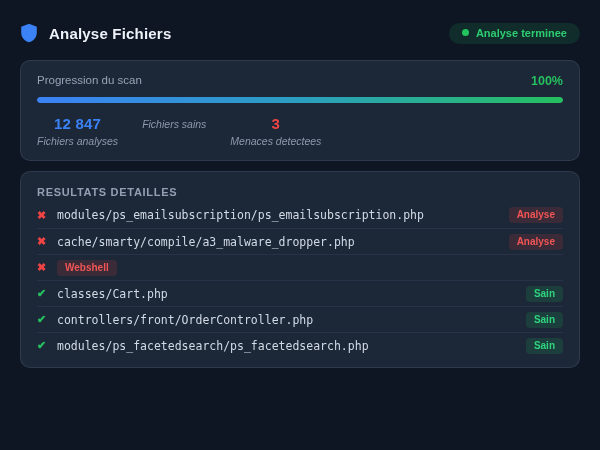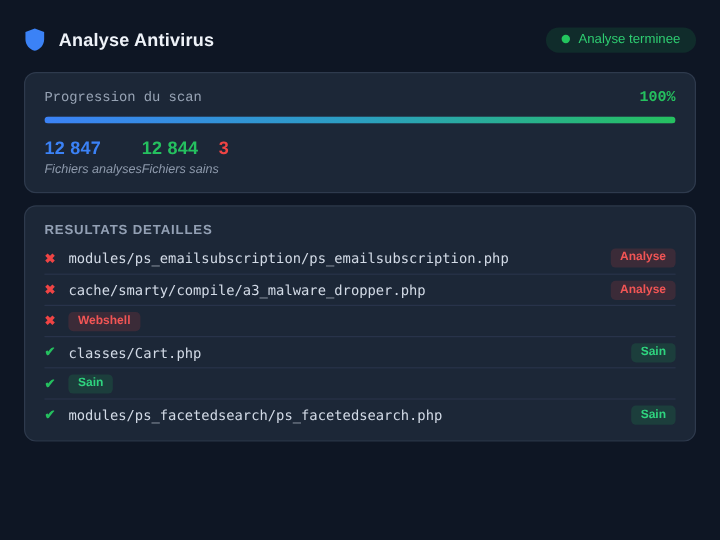--- a/index.html
+++ b/index.html
@@ -40,39 +40,38 @@
     padding: 4px 13px 5px;
   }
   .status-dot {
     width: 7px; height: 7px;
     border-radius: 50%;
     background: #23c express55e;
     background: #23c55e;
   }
   .status-text {
     font-size: 11px;
-    font-weight: normal;
+    font-weight: bold;
     color: #2ecc71;
   }
 
   
   .card {
     background: #1c2737;
     border: 1px solid rgba(140, 160, 190, 0.16);
     border-radius: 10px;
     padding: 13px 16px;
   }
   .card + .card { margin-top: 10px; }
 
   
   .progress-row {
     display: flex;
     justify-content: space-between;
-    align-items: center;
-    font-family: Liberation Mono, monospace;
+    align-items: flex-start;
   }
   .progress-label {
     font-size: 11.5px;
     color: #97a3b4;
   }
   .progress-percent {
     font-size: 12.5px;
     font-weight: bold;
     color: #25c05f;
   }
@@ -83,21 +82,23 @@
     background: #263247;
     overflow: hidden;
   }
   .progress-fill {
     height: 100%;
     border-radius: 3px;
     background: linear-gradient(90deg, #3b82f6 0%, #2b9fc0 50%, #25c05f 100%);
   }
   .stats-row {
     display: flex;
+    gap: 24px;
     margin-top: 12px;
+    text-align: center;
   }
   .stat-value {
     font-size: 15px;
     font-weight: bold;
     letter-spacing: 0.2px;
   }
   .stat-value.blue  { color: #3b82f6; }
   .stat-value.green { color: #25c05f; }
   .stat-value.red   { color: #ef4444; }
   .stat-label {
@@ -159,46 +160,46 @@
 <body>
 
 <div class="page">
 
   <div class="app-header">
     <span class="shield">
       <svg viewBox="0 0 24 26" width="18" height="20" aria-hidden="true">
         <path d="M12 0.8 L22.4 4.6 V12.2 C22.4 19 18 23.6 12 25.4 C6 23.6 1.6 19 1.6 12.2 V4.6 Z" fill="#3b82f6"></path>
       </svg>
     </span>
-    <div class="app-title">Analyse Antivirus</div>
+    <div class="app-title">Analyse Fichiers</div>
     <div class="status-pill">
       <span class="status-dot"></span>
       <span class="status-text">Analyse terminee</span>
     </div>
   </div>
 
   <div class="card">
     <div class="progress-row">
       <span class="progress-label">Progression du scan</span>
       <span class="progress-percent">100%</span>
     </div>
     <div class="progress-track">
       <div class="progress-fill" id="progress-fill" style="width: 100%;"></div>
     </div>
     <div class="stats-row">
       <div class="stat">
         <div class="stat-value blue">12 847</div>
         <div class="stat-label">Fichiers analyses</div>
       </div>
       <div class="stat">
-        <div class="stat-value green">12 844</div>
         <div class="stat-label">Fichiers sains</div>
       </div>
       <div class="stat">
         <div class="stat-value red">3</div>
+        <div class="stat-label">Menaces detectees</div>
       </div>
     </div>
   </div>
 
   <div class="card results-card">
     <div class="results-title">RESULTATS DETAILLES</div>
     <div id="results-rows">
         <div class="result-row">
           <span class="row-icon bad">✖</span>
           <span class="row-path">modules/ps_emailsubscription/ps_emailsubscription.php</span>
@@ -213,20 +214,21 @@
           <span class="row-icon bad">✖</span>
           <span class="row-badge bad">Webshell</span>
         </div>
         <div class="result-row">
           <span class="row-icon good">✔</span>
           <span class="row-path">classes/Cart.php</span>
           <span class="row-badge good">Sain</span>
         </div>
         <div class="result-row">
           <span class="row-icon good">✔</span>
+          <span class="row-path">controllers/front/OrderController.php</span>
           <span class="row-badge good">Sain</span>
         </div>
         <div class="result-row">
           <span class="row-icon good">✔</span>
           <span class="row-path">modules/ps_facetedsearch/ps_facetedsearch.php</span>
           <span class="row-badge good">Sain</span>
         </div>
       </div>
   </div>
 

